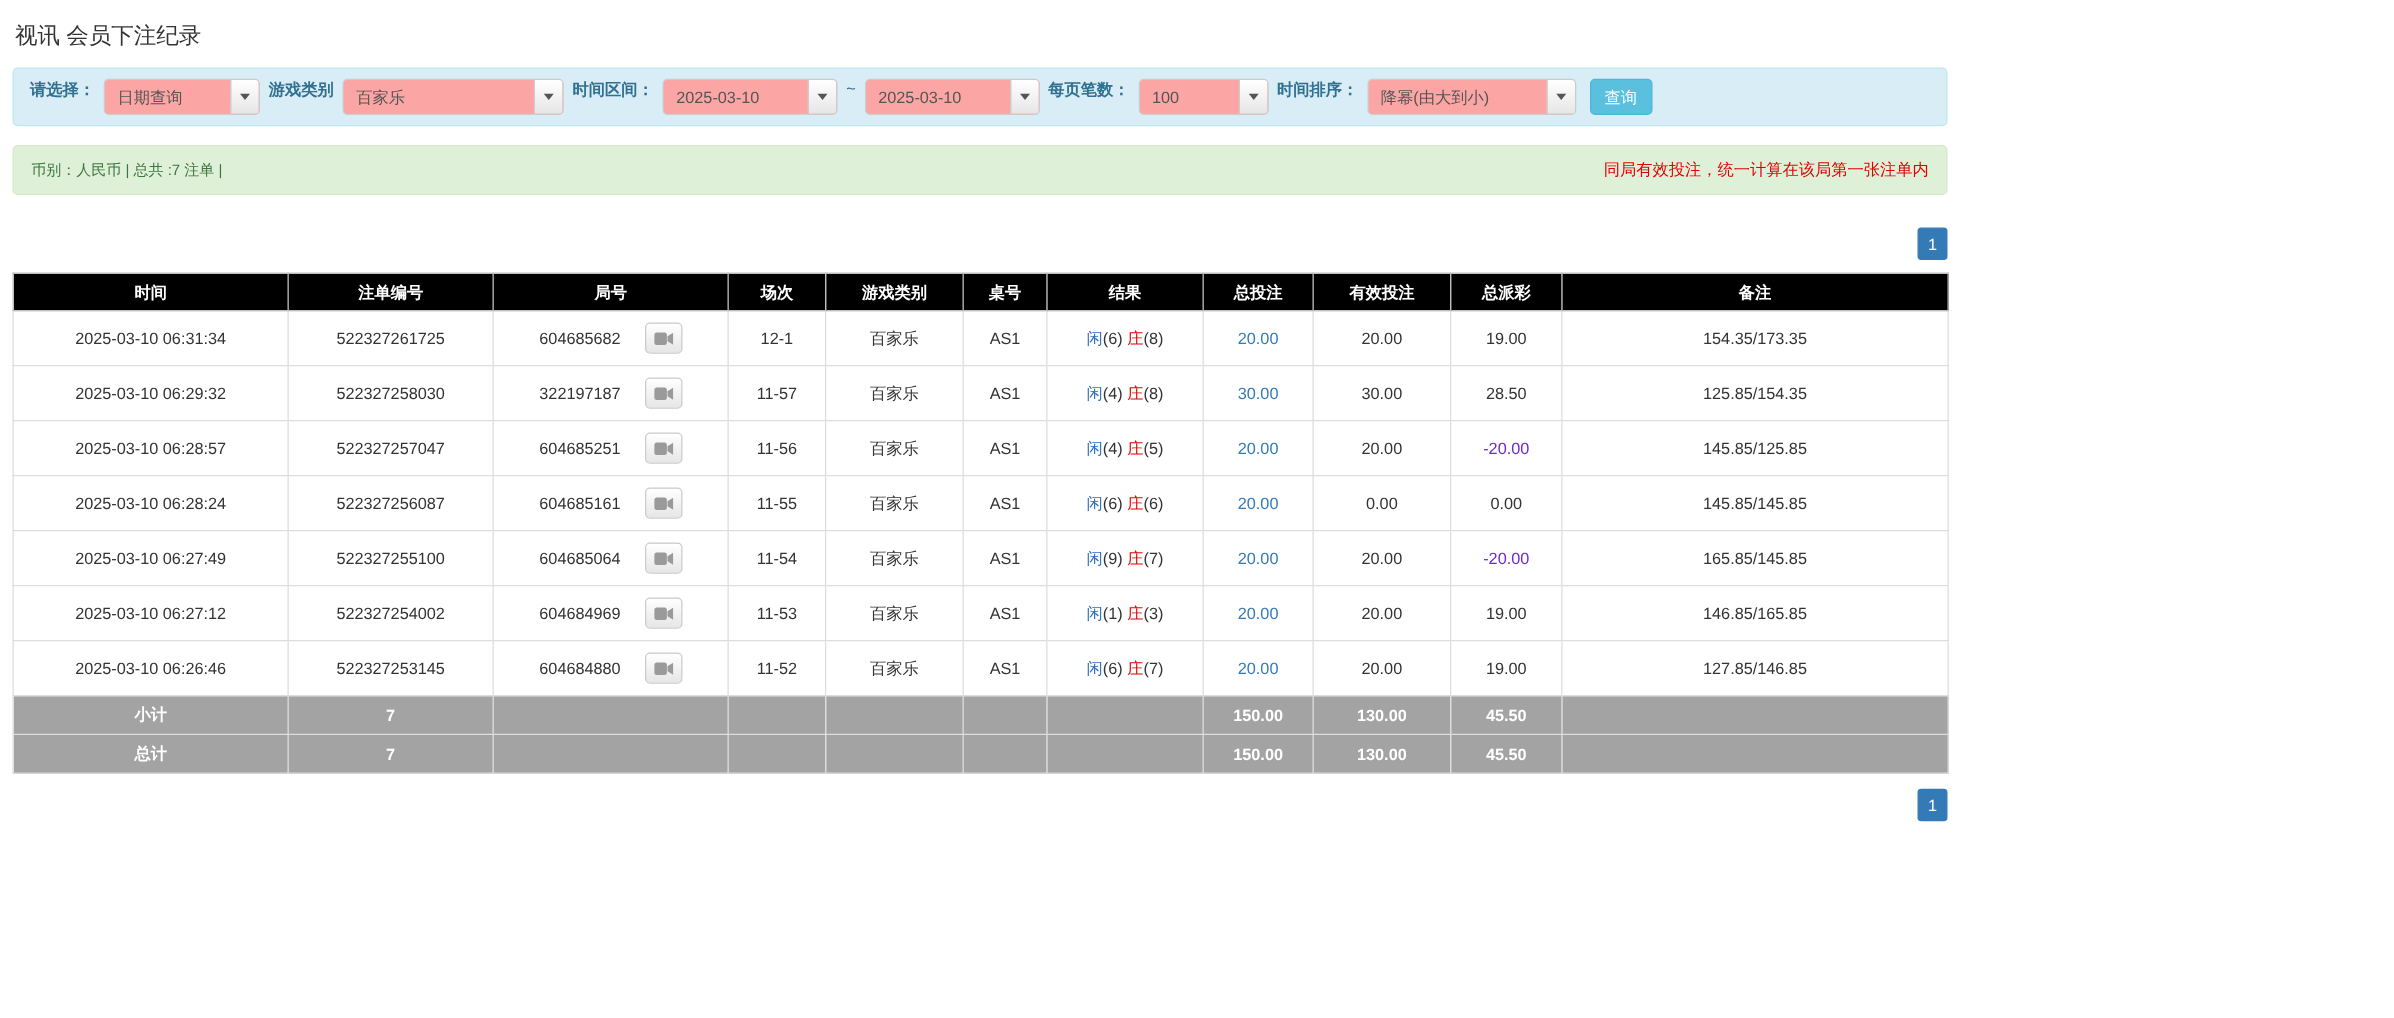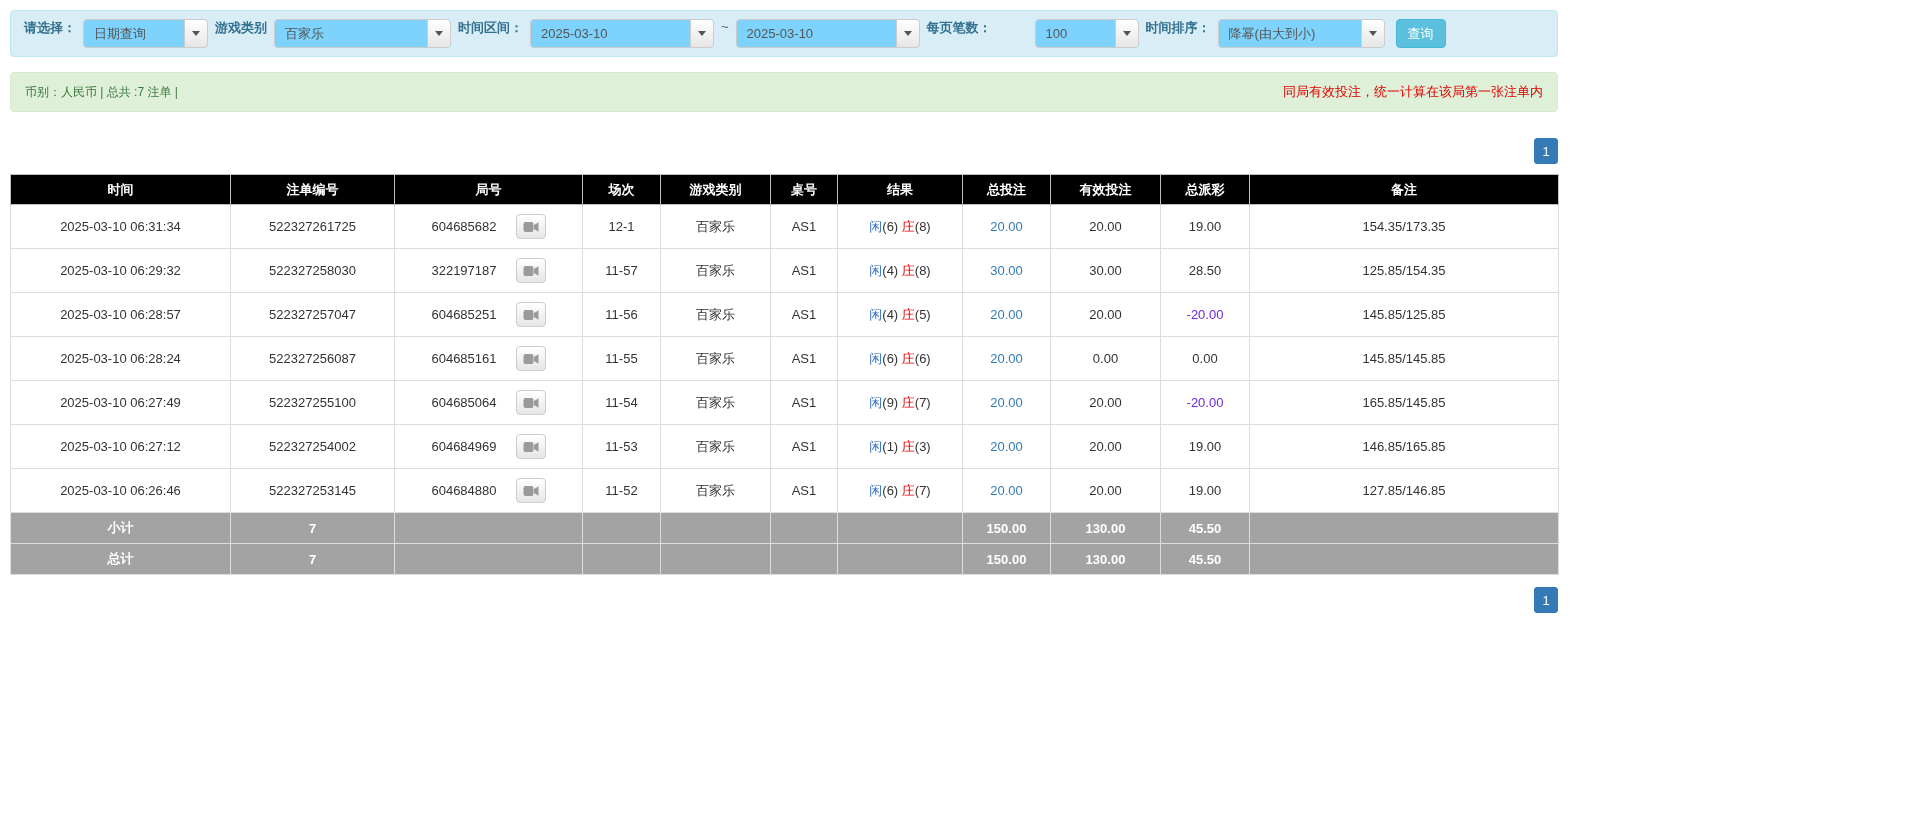--- a/index.html
+++ b/index.html
@@ -7,30 +7,30 @@
   body { font-family:"Liberation Sans","DejaVu Sans",sans-serif; font-size:13px; color:#333; min-width:1915px; }
   .page { width:1548px; margin:0 0 0 10px; padding-top:10px; }
 
   .page-title { font-size:18px; font-weight:400; color:#333; margin:6px 0 14px 2px; }
 
   
   .filter-bar { background:#d9edf7; border:1px solid #bce8f1; border-radius:4px;
     padding:8px 13px; display:flex; gap:7px;
     color:#31708f; font-weight:bold; margin-bottom:15px; }
   .filter-bar .lbl { white-space:nowrap; }
-  .combo { display:inline-flex; align-items:stretch; background:#7dd3fc; border:1px solid #ccc;
+  .combo { display:inline-flex; align-items:stretch; background:#fca5a5; border:1px solid #ccc;
     border-radius:4px; height:29px; overflow:hidden; cursor:pointer;gap:28px; }
   .combo .val { padding:0 10px; font-weight:normal; color:#555; display:flex; align-items:center;
     flex:1; white-space:nowrap; overflow:hidden; }
   .combo .dd { width:23px; border-left:1px solid #ccc; background:linear-gradient(#ffffff,#e6e6e6);
     display:flex; align-items:center; justify-content:center; }
   .caret { width:0; height:0; border-left:4px solid transparent; border-right:4px solid transparent;
     border-top:5px solid #555; }
-  .w-select { width:125px; } .w-game { width:177px; } .w-date { width:184px; }
-  .w-size { width:104px;margin-left:36px; } .w-sort { width:167px; }
+  .w-select { width:125px; } .w-game { width:177px; } .w-date { width:140px; }
+  .w-size { width:104px; } .w-sort { width:167px; }
   .tilde { font-weight:normal; color:#31708f; }
   .btn-search { background:#5bc0de; border:1px solid #46b8da; color:#fff; font-size:13px;
     padding:5px 11px; border-radius:4px; cursor:pointer; margin-left:4px; height:29px; }
 
   
   .info-bar { background:#dff0d8; border:1px solid #d6e9c6; border-radius:4px;
     padding:10px 14px; display:flex; justify-content:space-between; align-items:center;
     margin-bottom:26px; }
   .info-left { color:#3c763d; font-size:12px; }
   .info-right { color:#e10000; font-size:13px; }
@@ -55,20 +55,21 @@
   .neg { color:#6d28d9; }
   .round-cell-inner { display:inline-flex; align-items:center; gap:19px; }
   .icon-btn { display:inline-flex; align-items:center; justify-content:center; width:30px; height:25px;
     border:1px solid #ccc; border-radius:4px; background:linear-gradient(#ffffff,#e6e6e6); cursor:pointer; }
 </style>
 </head>
 <body>
 
 <div class="page">
 
+  <h1 class="page-title">视讯 会员下注纪录</h1>
 
   <div class="filter-bar">
     <span class="lbl">请选择：</span>
     <div class="combo w-select">
       <span class="val">日期查询</span>
       <span class="dd">
           <span class="caret"></span>
         </span>
     </div>
 

